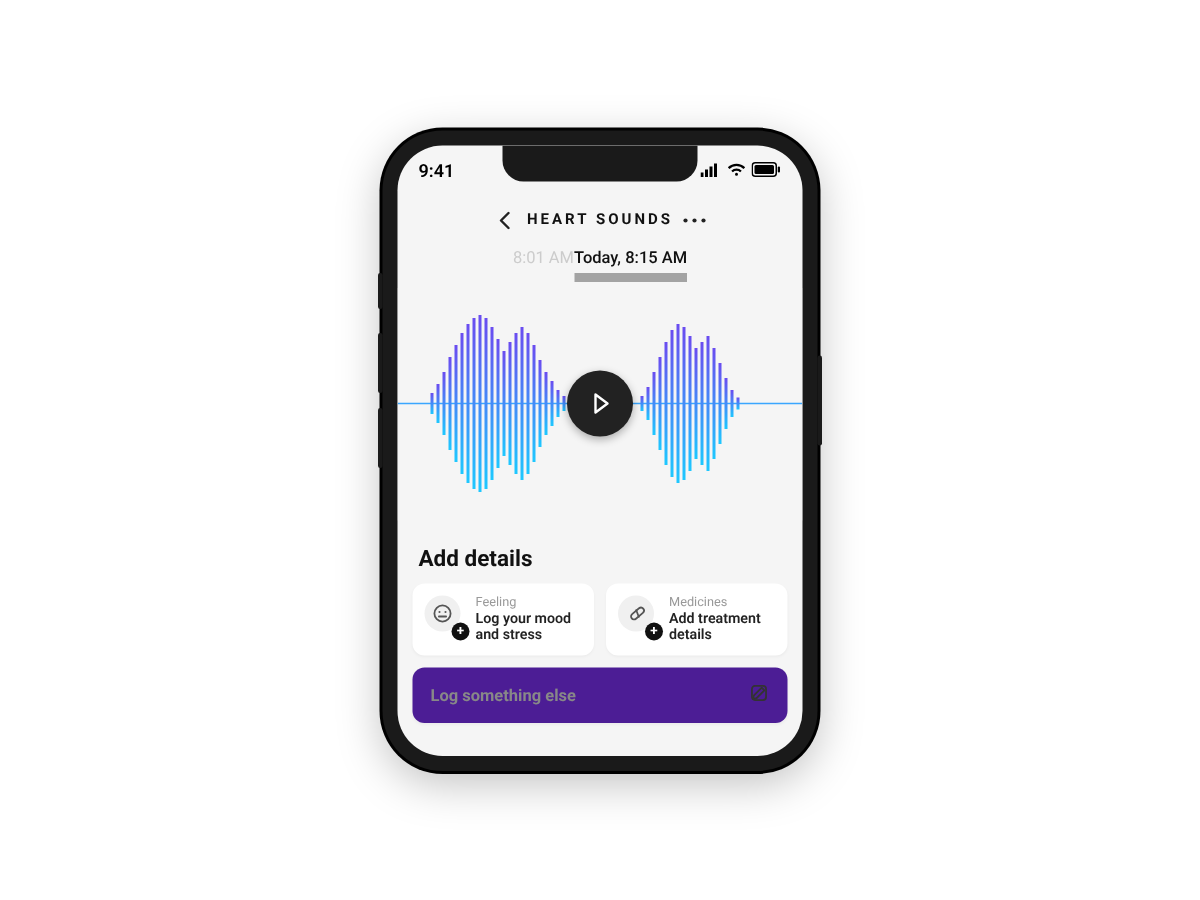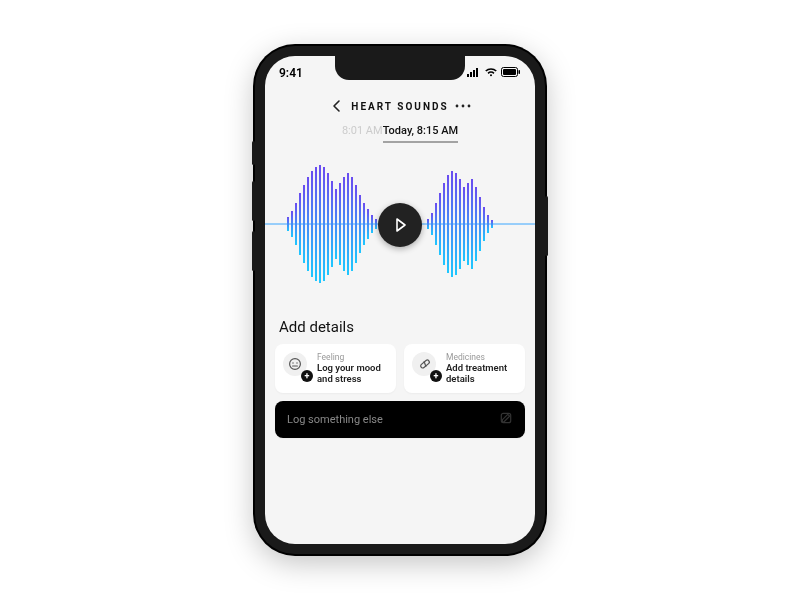--- a/index.html
+++ b/index.html
@@ -1,18 +1,18 @@
 <!DOCTYPE html>
 <html><head>
 <meta charset="utf-8">
 <style>
   * { margin: 0; padding: 0; box-sizing: border-box; font-family: -apple-system, BlinkMacSystemFont, "Segoe UI", Roboto, Arial, sans-serif; }
   body { width: 800px; height: 600px; background: #fff; display: flex; align-items: center; justify-content: center; }
   .phone-frame {
-    width: 290px; height: 508px; background: #1a1a1a; border-radius: 40px; padding: 10px;
+    width: 290px; height: 427px; background: #1a1a1a; border-radius: 40px; padding: 10px;
     position: relative; box-shadow: 0 0 0 2px #000, 0 8px 30px rgba(0,0,0,0.25);
   }
   .phone-side-btn { position:absolute; background:#1a1a1a; border-radius:2px; }
   .sb-left1 { left:-3px; top:95px; width:3px; height:24px; }
   .sb-left2 { left:-3px; top:135px; width:3px; height:40px; }
   .sb-left3 { left:-3px; top:185px; width:3px; height:40px; }
   .sb-right { right:-3px; top:150px; width:3px; height:60px; }
   .screen {
     width: 100%; height: 100%; background: #f5f5f5; border-radius: 30px; overflow: hidden; position: relative;
   }
@@ -27,21 +27,21 @@
   .status-right { display:flex; align-items:center; gap:3px; }
   .sig-icon, .wifi-icon, .bat-icon { display:inline-block; }
   .content { position:absolute; top:30px; left:0; right:0; bottom:0; overflow:hidden; }
   .header {
     display:flex; align-items:center; justify-content:center; padding: 6px 12px 2px;
   }
   .back, .more { width:28px; height:28px; display:flex; align-items:center; justify-content:center; color:#222; }
   .title { font-size: 10px; letter-spacing: 2px; font-weight:700; color:#111; }
   .tabs { display:flex; justify-content:center; font-size:11px; color:#888; padding:2px 0 4px; }
   .tab { padding-bottom:4px; }
-  .tab.active { color:#111; border-bottom:2px solid #a3a3a3; font-weight:500; }
+  .tab.active { color:#111; border-bottom:6px solid #a3a3a3; font-weight:500; }
   .tab.inactive { color:#ccc; }
   .wave-area { position:relative; height:155px; background:#f5f5f5; }
   .wave-svg { position:absolute; top:0; left:0; width:100%; height:100%; }
   .play-btn {
     position:absolute; top:50%; left:50%; transform:translate(-50%,-50%);
     width:44px; height:44px; border-radius:50%; background:#222; display:flex; align-items:center; justify-content:center;
     box-shadow:0 2px 6px rgba(0,0,0,.3);
   }
   .alert-card {
     margin:10px 10px 0; background:#fcfcfc; border-radius:8px; padding:12px 12px 14px; position:relative;
@@ -49,35 +49,35 @@
   .alert-row { display:flex; align-items:center; gap:8px; }
   .alert-dot { width:8px; height:8px; border-radius:50%; background:#e53935; flex:none; }
   .alert-title { font-size:12.5px; color:#222; flex:1; }
   .alert-chevron { color:#bbb; font-size:12px; }
   .alert-desc { font-size:10.5px; color:#888; margin-top:10px; line-height:1.4; padding-right:44px; }
   .spinner {
     position:absolute; right:8px; top:38px; width:36px; height:36px; border-radius:50%;
     background:#f4f4f4; display:flex; align-items:center; justify-content:center;
   }
   .spinner::after { content:""; width:22px; height:22px; border-radius:50%; border:2px solid #e6e6e6; border-top-color:#ccc; }
-  .section-title { font-size:15px; font-weight:400; color:#111; padding:16px 14px 8px; }
+  .section-title { font-size:15px; font-weight:700; color:#111; padding:16px 14px 8px; }
   .detail-grid { display:flex; gap:8px; padding:0 10px; }
   .detail-card {
     flex:1; background:#fff; border-radius:8px; padding:8px 8px 8px 8px; display:flex; gap:6px; align-items:flex-start;
     box-shadow:0 1px 2px rgba(0,0,0,.04);
   }
   .detail-iconwrap { position:relative; width:28px; height:28px; flex:none; }
   .detail-icon { width:24px; height:24px; border-radius:50%; background:#f0f0f0; display:flex; align-items:center; justify-content:center; font-size:12px; color:#555; }
   .plus-badge { position:absolute; right:-2px; bottom:-2px; width:12px; height:12px; border-radius:50%; background:#111; color:#fff; font-size:9px; line-height:12px; text-align:center; font-weight:700; }
   .detail-texts { display:flex; flex-direction:column; }
   .detail-label { font-size:8.5px; color:#999; }
   .detail-sub { font-size:9.5px; color:#222; font-weight:600; line-height:1.2; }
   .log-else {
-    margin:8px 10px 0; background:#000000; border-radius:8px; padding:10px 12px; display:flex; justify-content:space-between;
-    align-items:center; font-size:11px; color:#888; box-shadow:0 1px 2px rgba(0,0,0,.04);
+    margin:8px 10px 0; background:#4c1d95; border-radius:8px; padding:10px 12px; display:flex; justify-content:space-between;
+    align-items:center; font-size:11px; color:#888; box-shadow:0 1px 2px rgba(0,0,0,.04);font-weight:bold;
   }
   .log-else .edit { color:#444; }
 </style>
 </head>
 <body>
 
 <div class="phone-frame">
   <div class="phone-side-btn sb-left1"></div>
   <div class="phone-side-btn sb-left2"></div>
   <div class="phone-side-btn sb-left3"></div>

